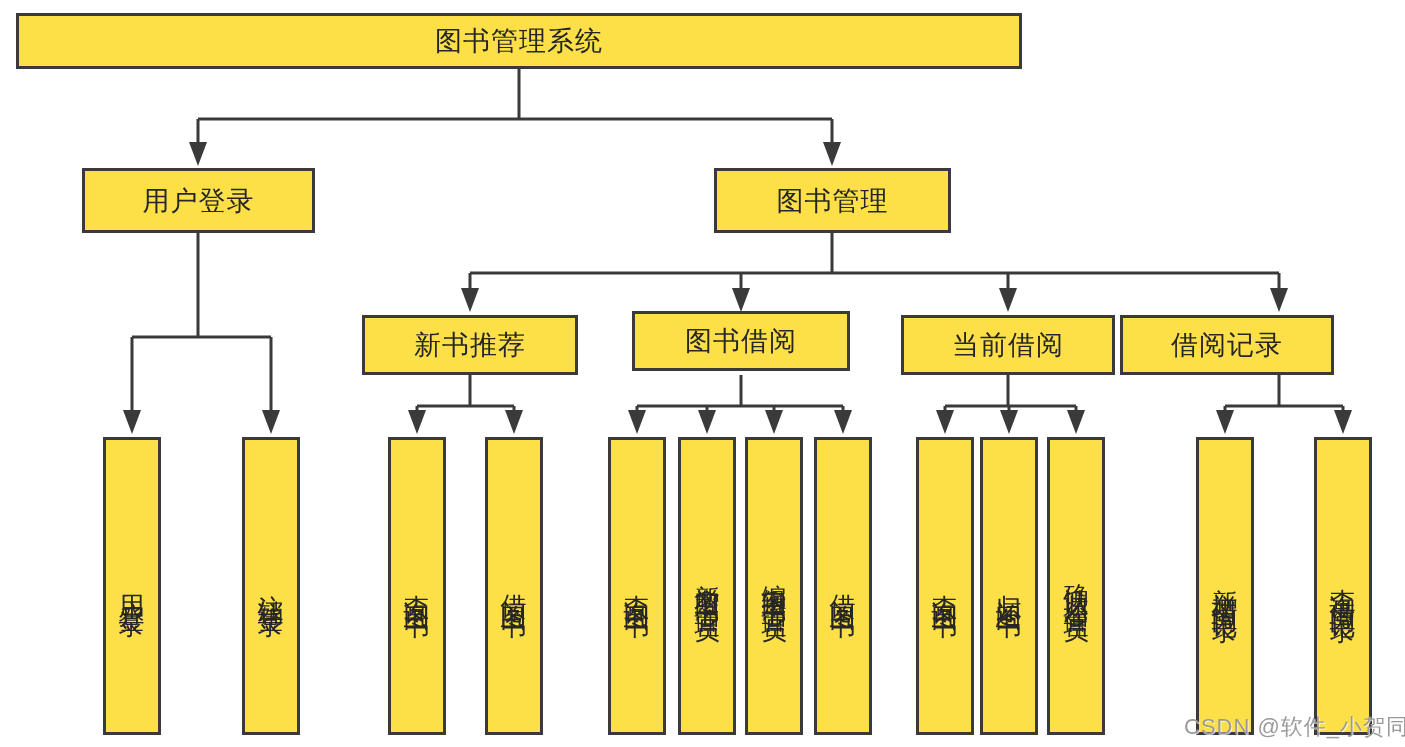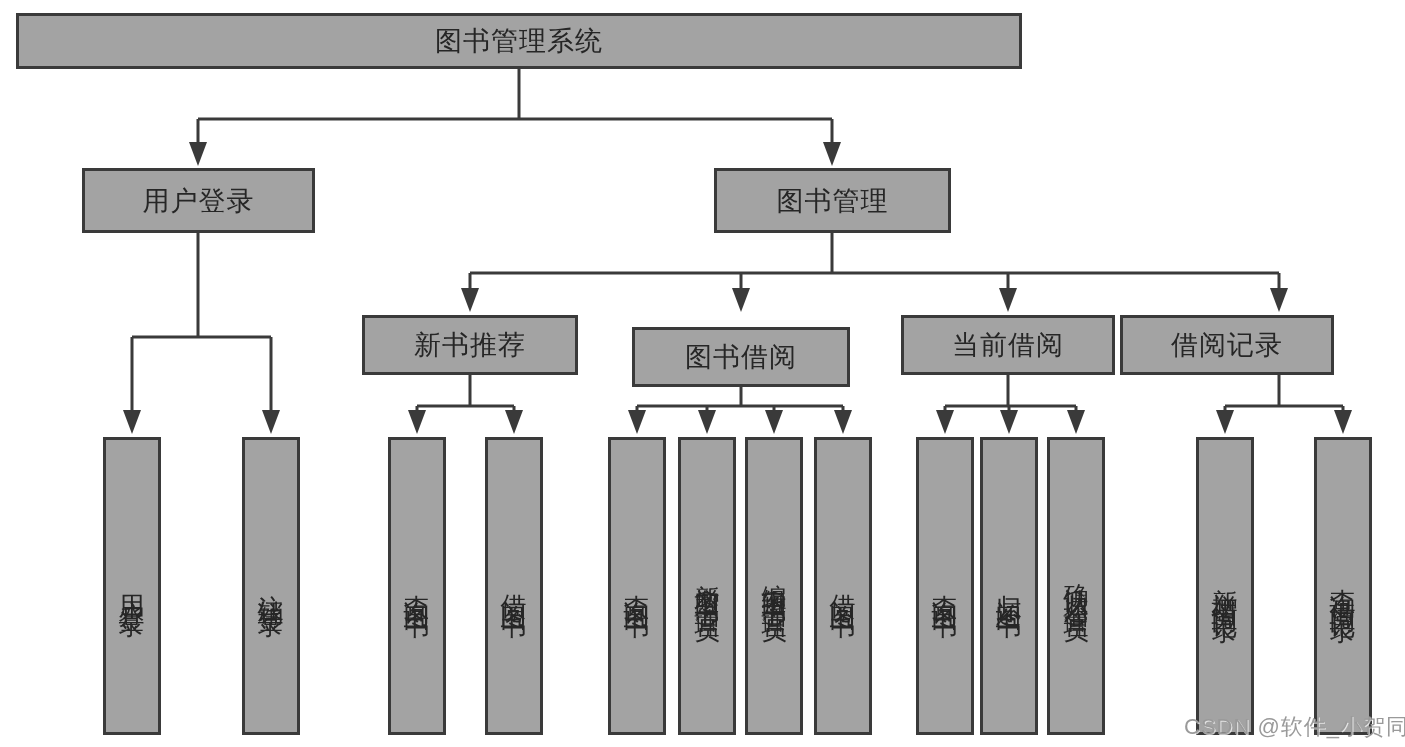--- a/index.html
+++ b/index.html
@@ -4,21 +4,21 @@
 <style>
   html,body{margin:0;padding:0;}
   body{
     width:1405px;height:747px;position:relative;overflow:hidden;
     background:#ffffff;
     font-family:"Liberation Sans","DejaVu Sans",sans-serif;
   }
   #stage{position:absolute;left:0;top:0;width:1405px;height:747px;}
   svg.connectors{position:absolute;left:0;top:0;z-index:0;}
   .node{
-    position:absolute;z-index:1;background:#a3a3a3;
+    position:absolute;z-index:1;background:#fde047;
     border:3px solid #3a3a3a;box-sizing:border-box;
     display:flex;align-items:center;justify-content:center;
     color:#262626;
   }
   .hnode{font-size:27px;letter-spacing:1px;white-space:nowrap;}
   .root{font-size:27px;}
   .vnode{
     writing-mode:vertical-rl;text-orientation:mixed;
     font-size:26px;letter-spacing:6px;line-height:1;
   }
@@ -86,21 +86,21 @@
   <div class="node hnode" style="left:82px;top:168px;width:233px;height:65px;">
     <span>用户登录</span>
   </div>
   <div class="node hnode" style="left:362px;top:315px;width:216px;height:60px;">
     <span>新书推荐</span>
   </div>
 
   <div class="node hnode" style="left:714px;top:168px;width:237px;height:65px;">
     <span>图书管理</span>
   </div>
-  <div class="node hnode" style="left:632px;top:327px;width:218px;height:60px;align-items:center;">
+  <div class="node hnode" style="left:632px;top:311px;width:218px;height:60px;align-items:center;">
     <span>图书借阅</span>
   </div>
   <div class="node hnode" style="left:901px;top:315px;width:214px;height:60px;">
     <span>当前借阅</span>
   </div>
   <div class="node hnode" style="left:1120px;top:315px;width:214px;height:60px;">
     <span>借阅记录</span>
   </div>
 
   <div class="node vnode" style="left:103px;top:437px;width:58px;height:298px;">

